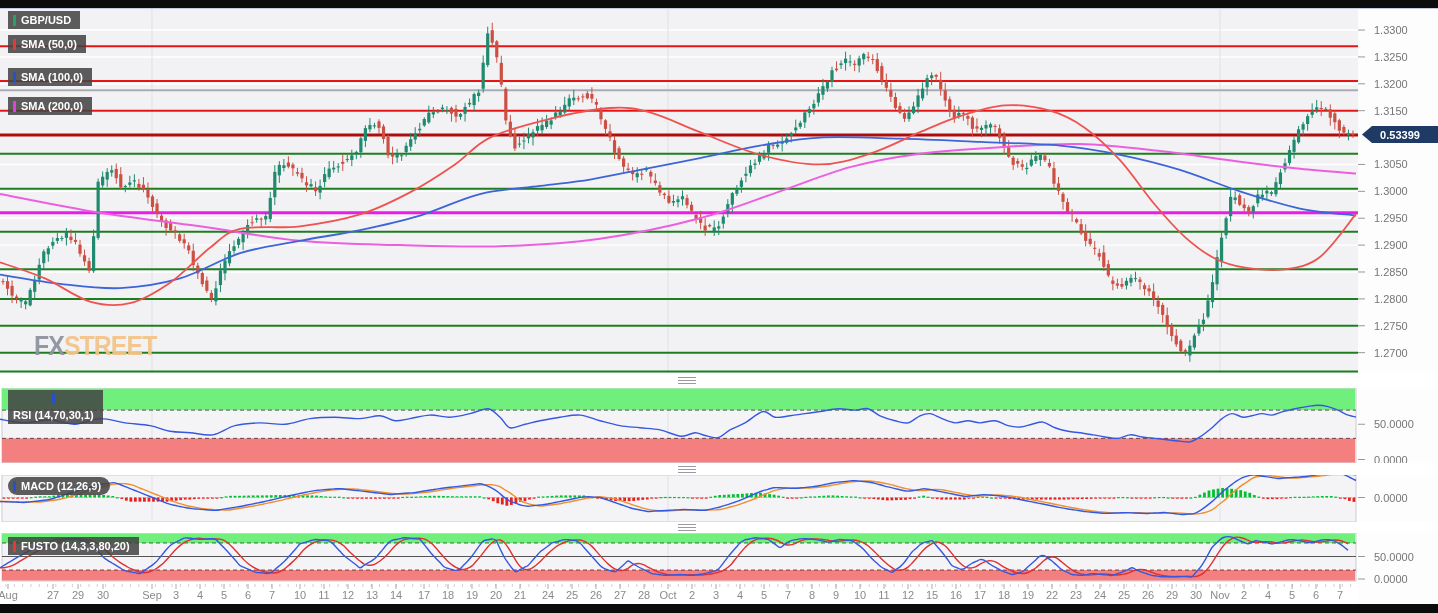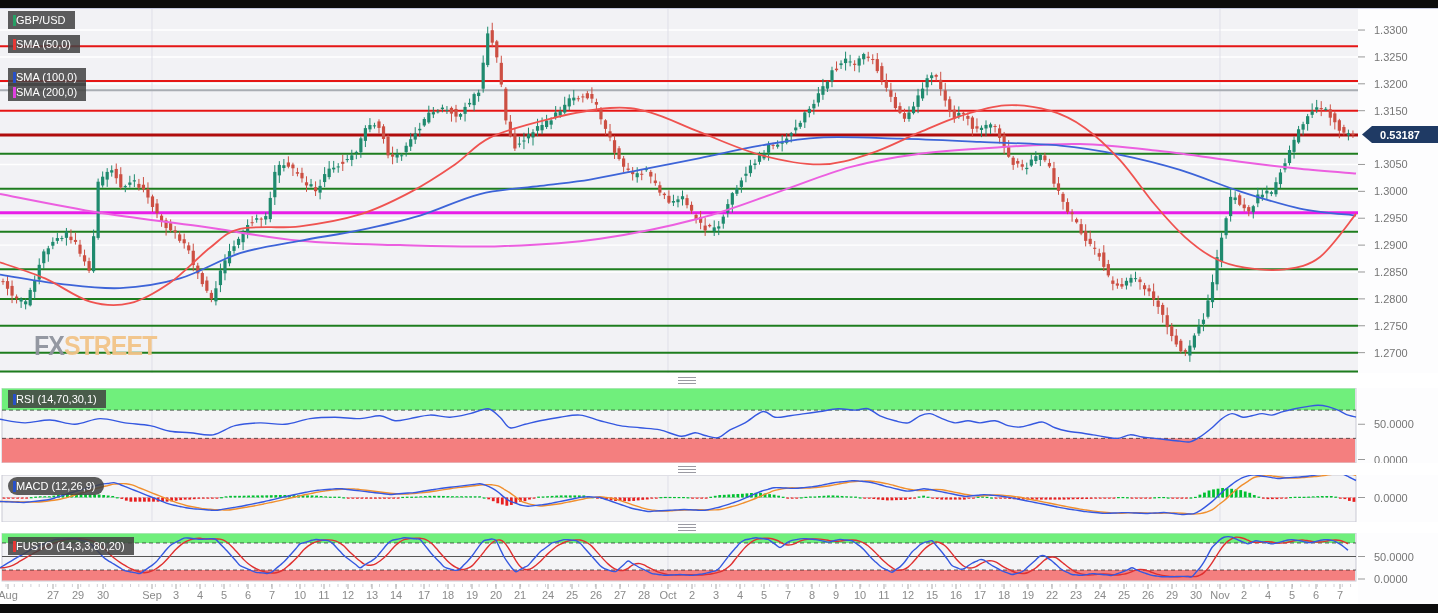--- a/index.html
+++ b/index.html
@@ -1,21 +1,21 @@
 <!DOCTYPE html>
 <html><head>
 <meta charset="utf-8">
 <style>
   html,body{margin:0;padding:0;background:#e9e9ee;}
   #stage{position:relative;width:1438px;height:613px;background:#ffffff;overflow:hidden;
          font-family:"Liberation Sans", sans-serif;}
   svg{position:absolute;left:0;top:0;}
   .bar{position:absolute;left:0;width:1438px;background:#0c0c0c;}
-  .badge{position:absolute;display:inline-flex;align-items:center;
-         background:rgba(66,66,66,0.86);color:#fff;font-size:11px;font-weight:normal;
+  .badge{position:absolute;display:inline-flex;align-items:center;gap:5px;
+         background:rgba(66,66,66,0.86);color:#fff;font-size:11px;font-weight:bold;
          padding:3px 9px 3px 5px;white-space:nowrap;z-index:6;}
   .badge .accent{width:3px;height:11px;display:inline-block;}
   .watermark{position:absolute;left:34px;top:331px;font-size:27px;font-weight:bold;
              letter-spacing:-1px;transform:scaleX(0.92);transform-origin:left;z-index:1;
              opacity:0.95;}
   .watermark .wm-fx{color:#8f949e;}
   .watermark .wm-street{color:#f2c488;}
   .price-badge{position:absolute;left:1362px;top:126px;width:76px;height:17px;z-index:7;
                background:#1f3a64;color:#fff;font-size:11px;font-weight:bold;
                display:flex;align-items:center;justify-content:center;
@@ -1331,41 +1331,41 @@
   <span>GBP/USD</span>
 </div>
 <div class="badge" style="left:8px;top:35px;">
   <span class="accent" id="ac-s50" style="background: rgb(229, 57, 53);"></span>
   <span>SMA (50,0)</span>
 </div>
 <div class="badge" style="left:8px;top:68px;">
   <span class="accent" id="ac-s100" style="background: rgb(40, 80, 200);"></span>
   <span>SMA (100,0)</span>
 </div>
-<div class="badge" style="left:8px;top:83px;">
+<div class="badge" style="left:8px;top:97px;">
   <span class="accent" id="ac-s200" style="background: rgb(224, 64, 224);"></span>
   <span>SMA (200,0)</span>
 </div>
-<div class="badge" style="left:8px;top:390px;">
+<div class="badge" style="left:8px;top:390px;flex-direction:column;">
   <span class="accent" id="ac-rsi" style="background: rgb(40, 80, 200);"></span>
   <span>RSI (14,70,30,1)</span>
 </div>
 <div class="badge" style="left:8px;top:477px;border-radius:9px;">
   <span class="accent" id="ac-macd" style="background: rgb(40, 80, 200);"></span>
   <span>MACD (12,26,9)</span>
 </div>
 <div class="badge" style="left:8px;top:537px;justify-content:center;">
   <span class="accent" id="ac-sto" style="background: rgb(229, 57, 53);"></span>
   <span>FUSTO (14,3,3,80,20)</span>
 </div>
 
 <div class="watermark"><span class="wm-fx">FX</span><span class="wm-street">STREET</span></div>
 
 <div class="price-badge" style="background: rgb(31, 58, 100);">
-  <span>0.53187</span>
+  <span>0.53399</span>
 </div>
 
 <div class="sep" style="top:373px;height:15px;">
   <div class="grip" style="top:4px;"></div>
 </div>
 <div class="sep" style="top:463px;height:12px;">
   <div class="grip" style="top:3px;"></div>
 </div>
 <div class="sep" style="top:522px;height:11px;">
   <div class="grip" style="top:2px;"></div>

